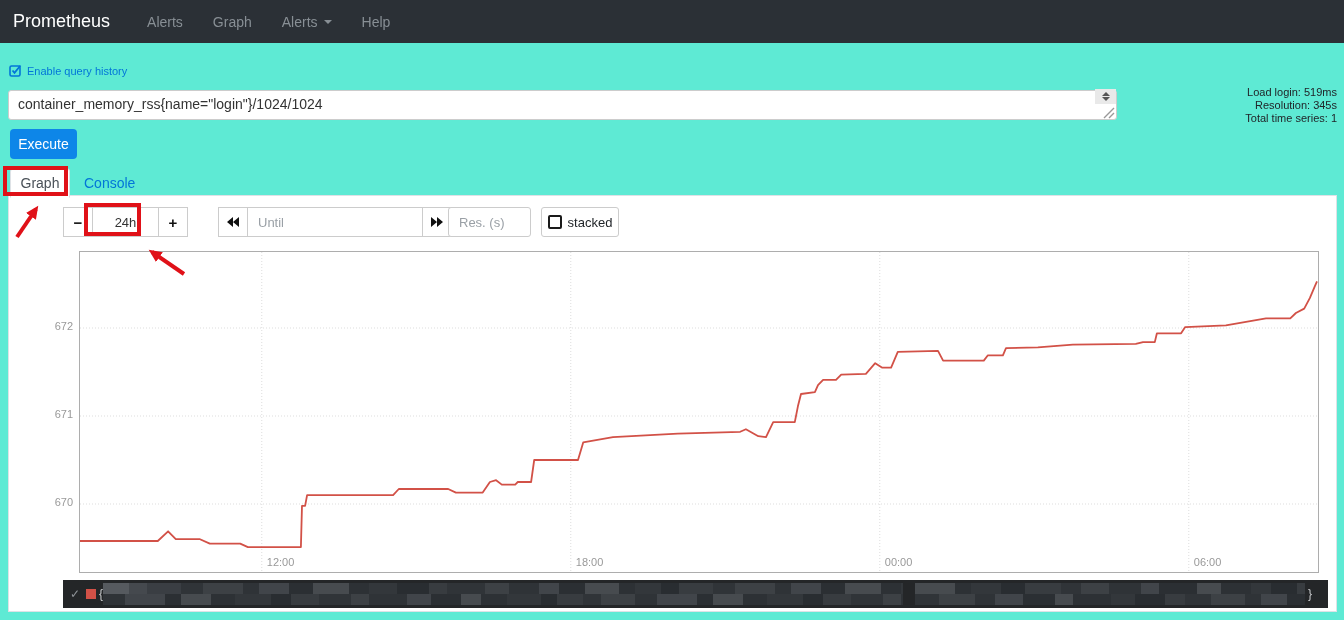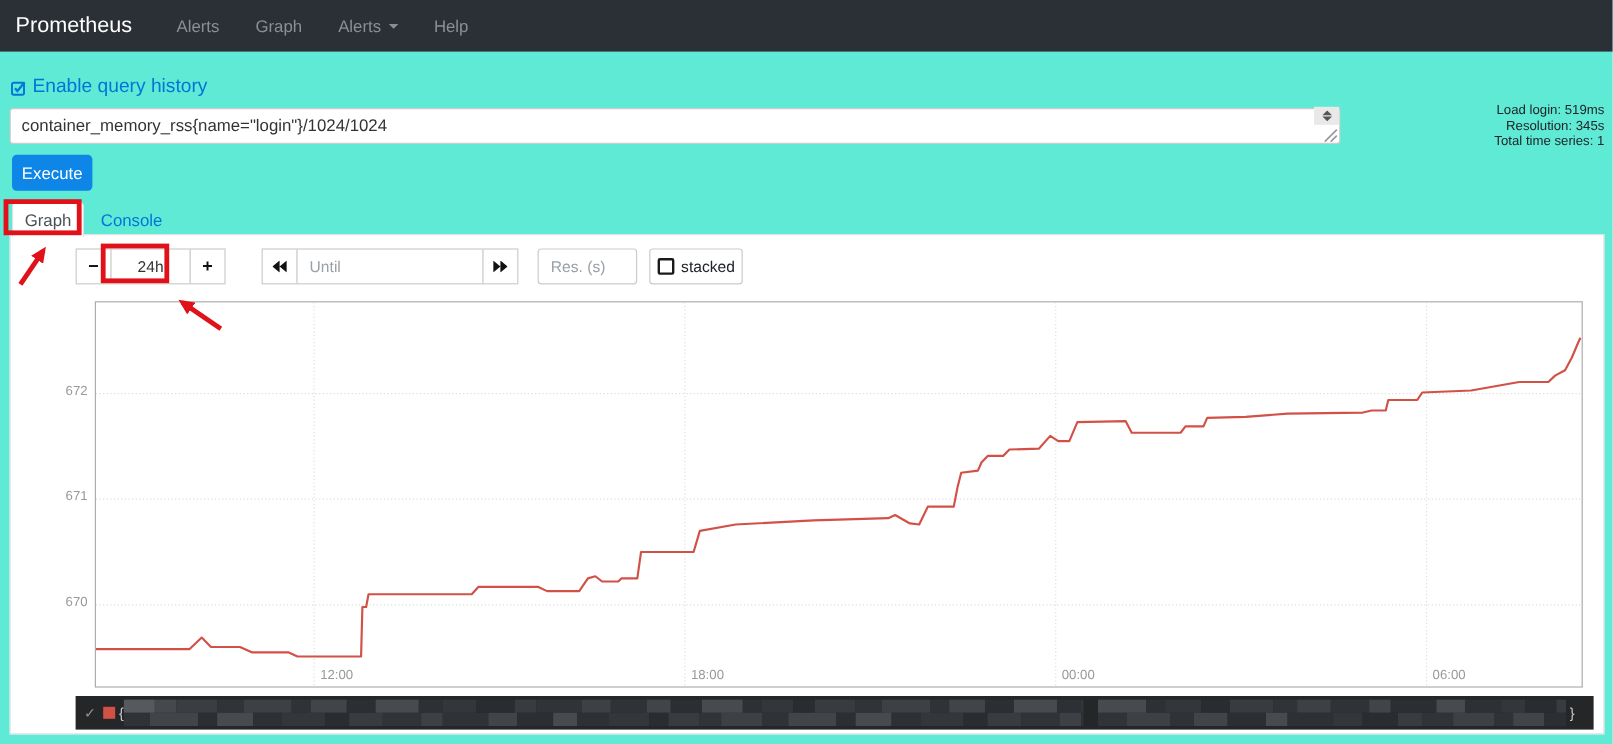--- a/index.html
+++ b/index.html
@@ -10,21 +10,21 @@
   .navbar{position:absolute;left:0;top:0;width:1344px;height:43px;background:#2b3036;
           display:flex;align-items:center;}
   .brand{color:#fff;font-size:18px;margin-left:13px;margin-right:22px;}
   .nav-items{display:flex;align-items:center;}
   .nav-link{color:#888f95;font-size:14px;padding:0 15px;display:flex;align-items:center;cursor:pointer;}
   .caret{display:inline-block;width:0;height:0;border-left:4px solid transparent;
          border-right:4px solid transparent;border-top:4px solid #888f95;margin-left:6px;}
 
   
   .history-link{position:absolute;left:9px;top:64px;display:flex;align-items:center;
-                color:#0275d8;font-size:16px;cursor:pointer;}
+                color:#0275d8;font-size:11px;cursor:pointer;}
   .history-link svg{margin-right:5px;}
   .query-box{position:absolute;left:8px;top:90px;width:1109px;height:30px;box-sizing:border-box;
              border:1px solid #ccc;border-radius:3px;font-family:"Liberation Sans",sans-serif;
              font-size:14px;color:#333;padding:5px 26px 5px 9px;resize:none;overflow:hidden;background:#fff;}
   .spinner{position:absolute;left:1095px;top:89px;width:21px;height:15px;background:#e9e9e9;
            display:flex;flex-direction:column;align-items:center;justify-content:center;cursor:pointer;}
   .spin-up{width:0;height:0;border-left:4px solid transparent;border-right:4px solid transparent;
            border-bottom:4px solid #555;margin-bottom:1px;}
   .spin-dn{width:0;height:0;border-left:4px solid transparent;border-right:4px solid transparent;
            border-top:4px solid #555;}
@@ -150,21 +150,21 @@
       <input class="cinp" style="width: 67px;" value="24h">
       <button class="cbtn">+</button>
     </div>
 
     <div class="grp" style="left:209px;top:11px;">
       <button class="cbtn">
         <svg width="12" height="10" viewBox="0 0 12 10">
           <path d="M6 0 L0 5 L6 10 Z M12 0 L6 5 L12 10 Z" fill="#111"></path>
         </svg>
       </button>
-      <input class="cinp" style="width: 156px; padding-left: 10px; text-align: left;" placeholder="Until">
+      <input class="cinp" style="width: 176px; padding-left: 10px; text-align: left;" placeholder="Until">
       <button class="cbtn">
         <svg width="12" height="10" viewBox="0 0 12 10">
           <path d="M0 0 L6 5 L0 10 Z M6 0 L12 5 L6 10 Z" fill="#111"></path>
         </svg>
       </button>
     </div>
 
     <input class="res-inp" placeholder="Res. (s)" style="">
 
     <div class="stacked">

